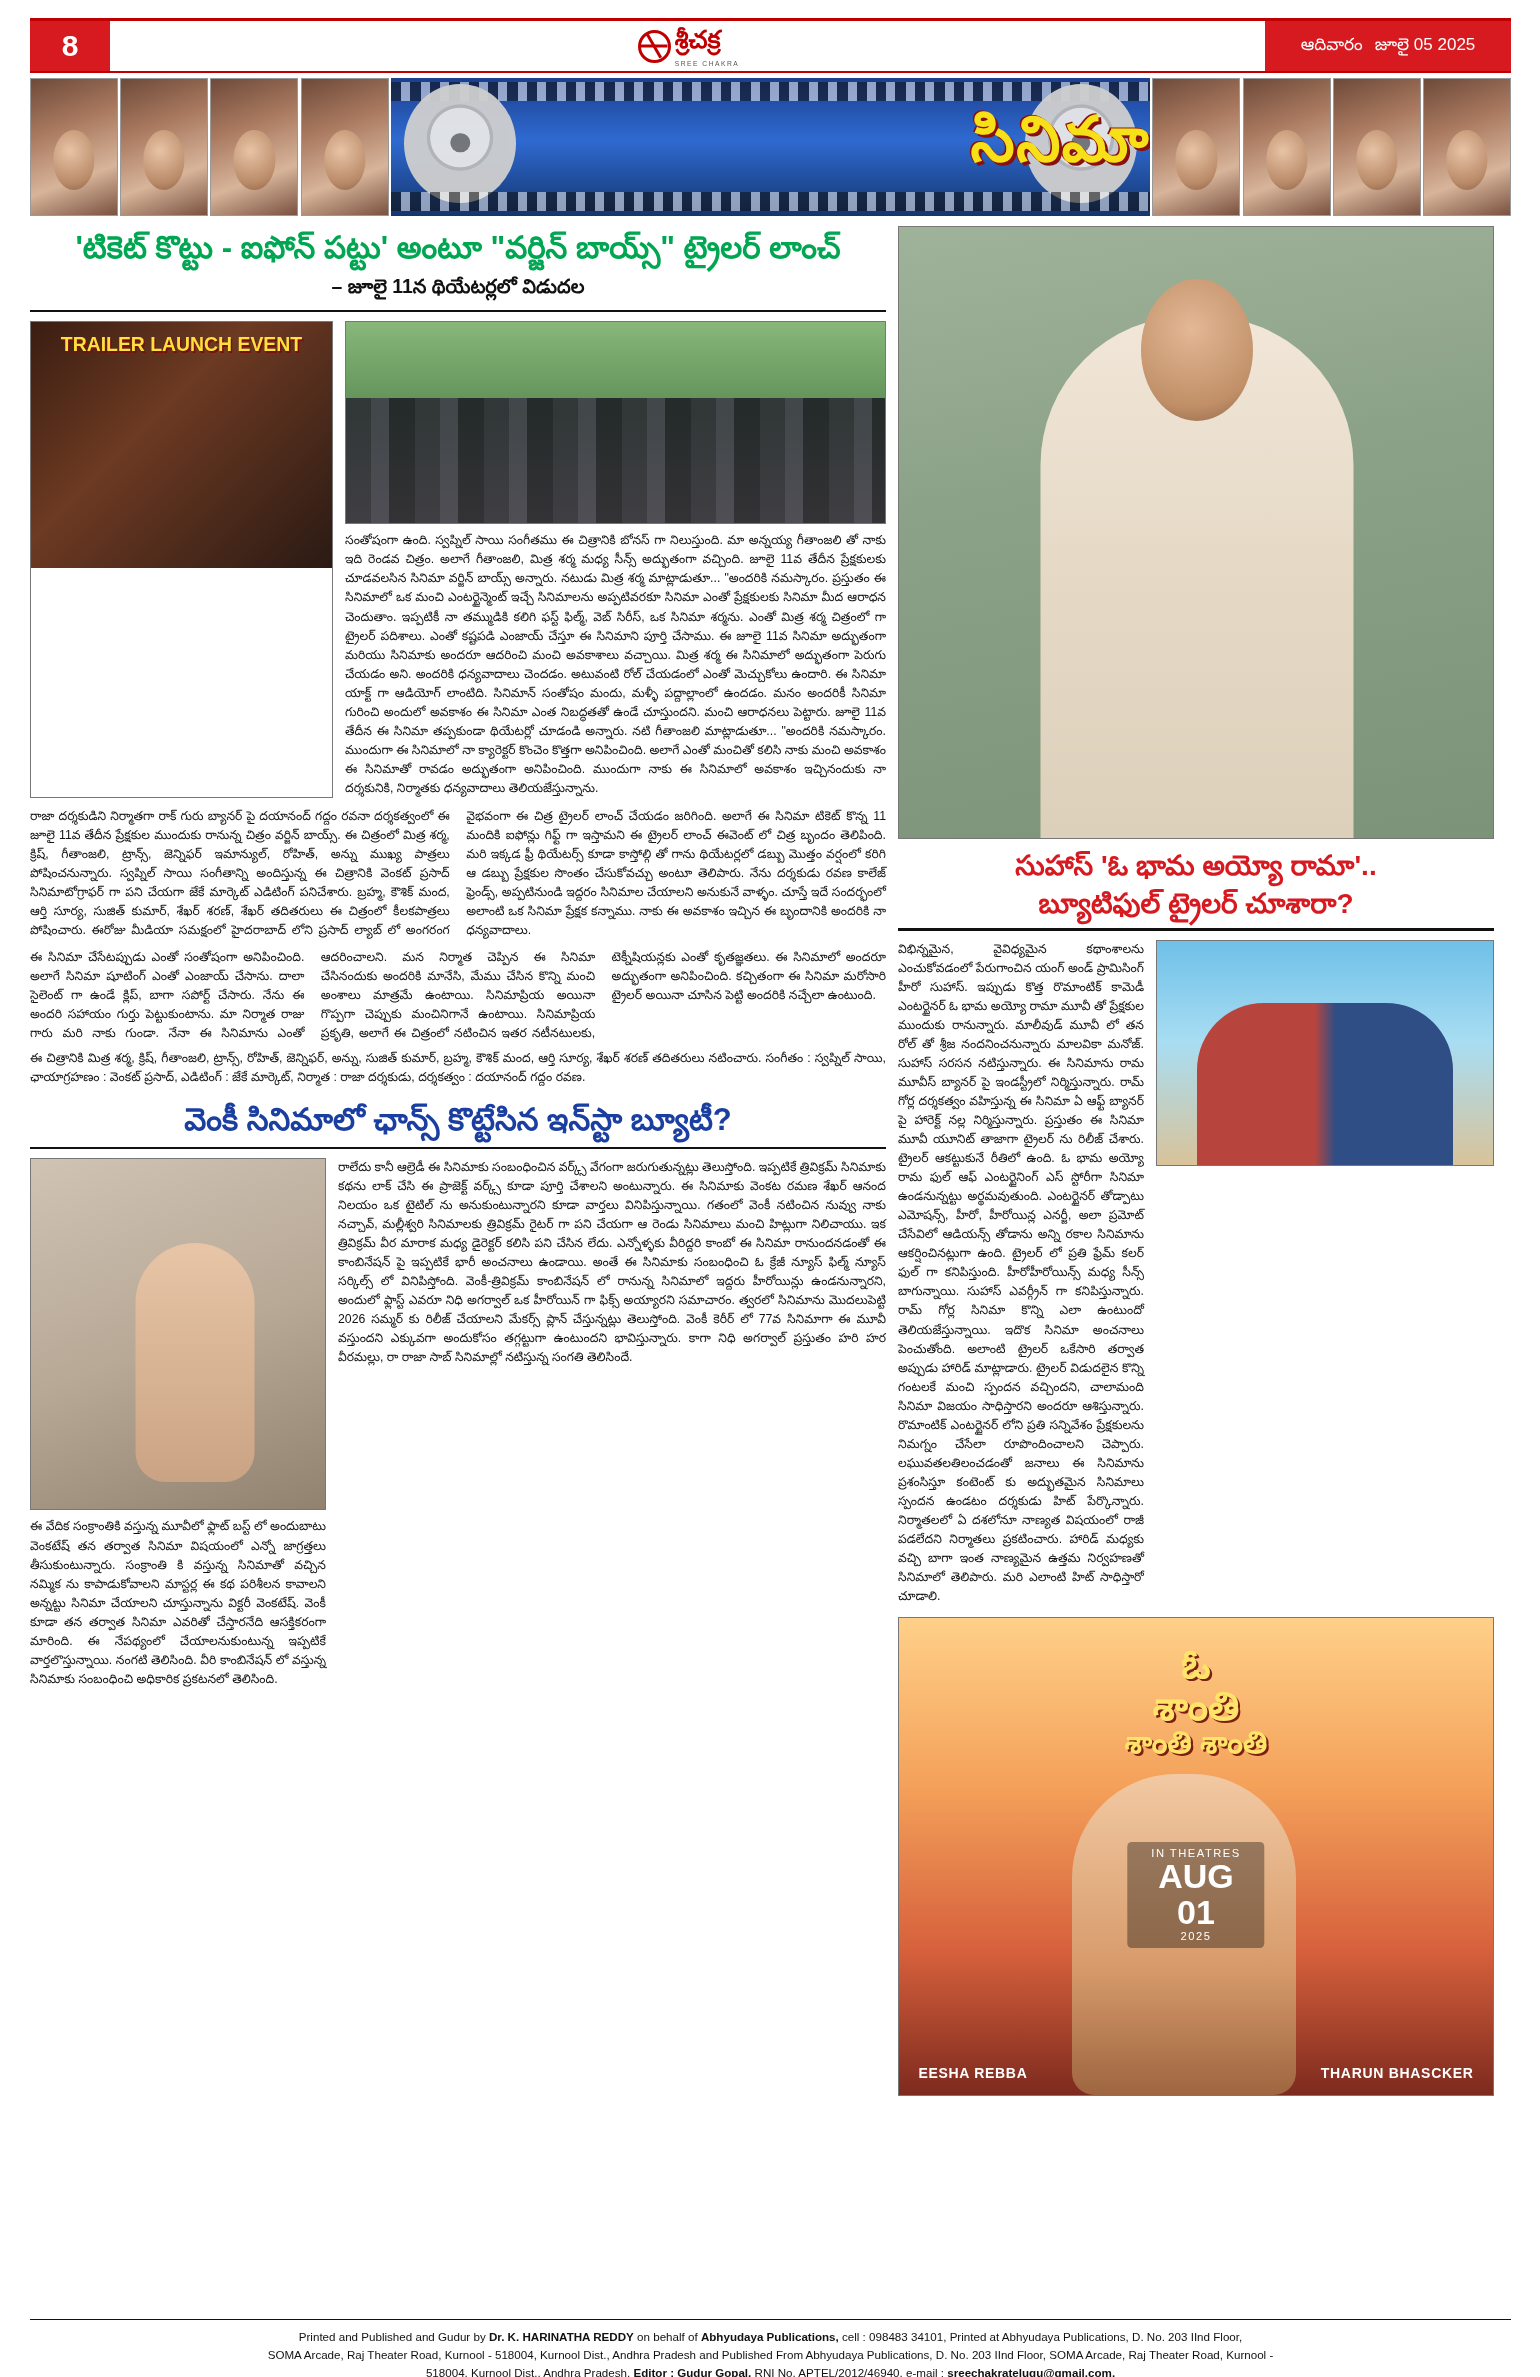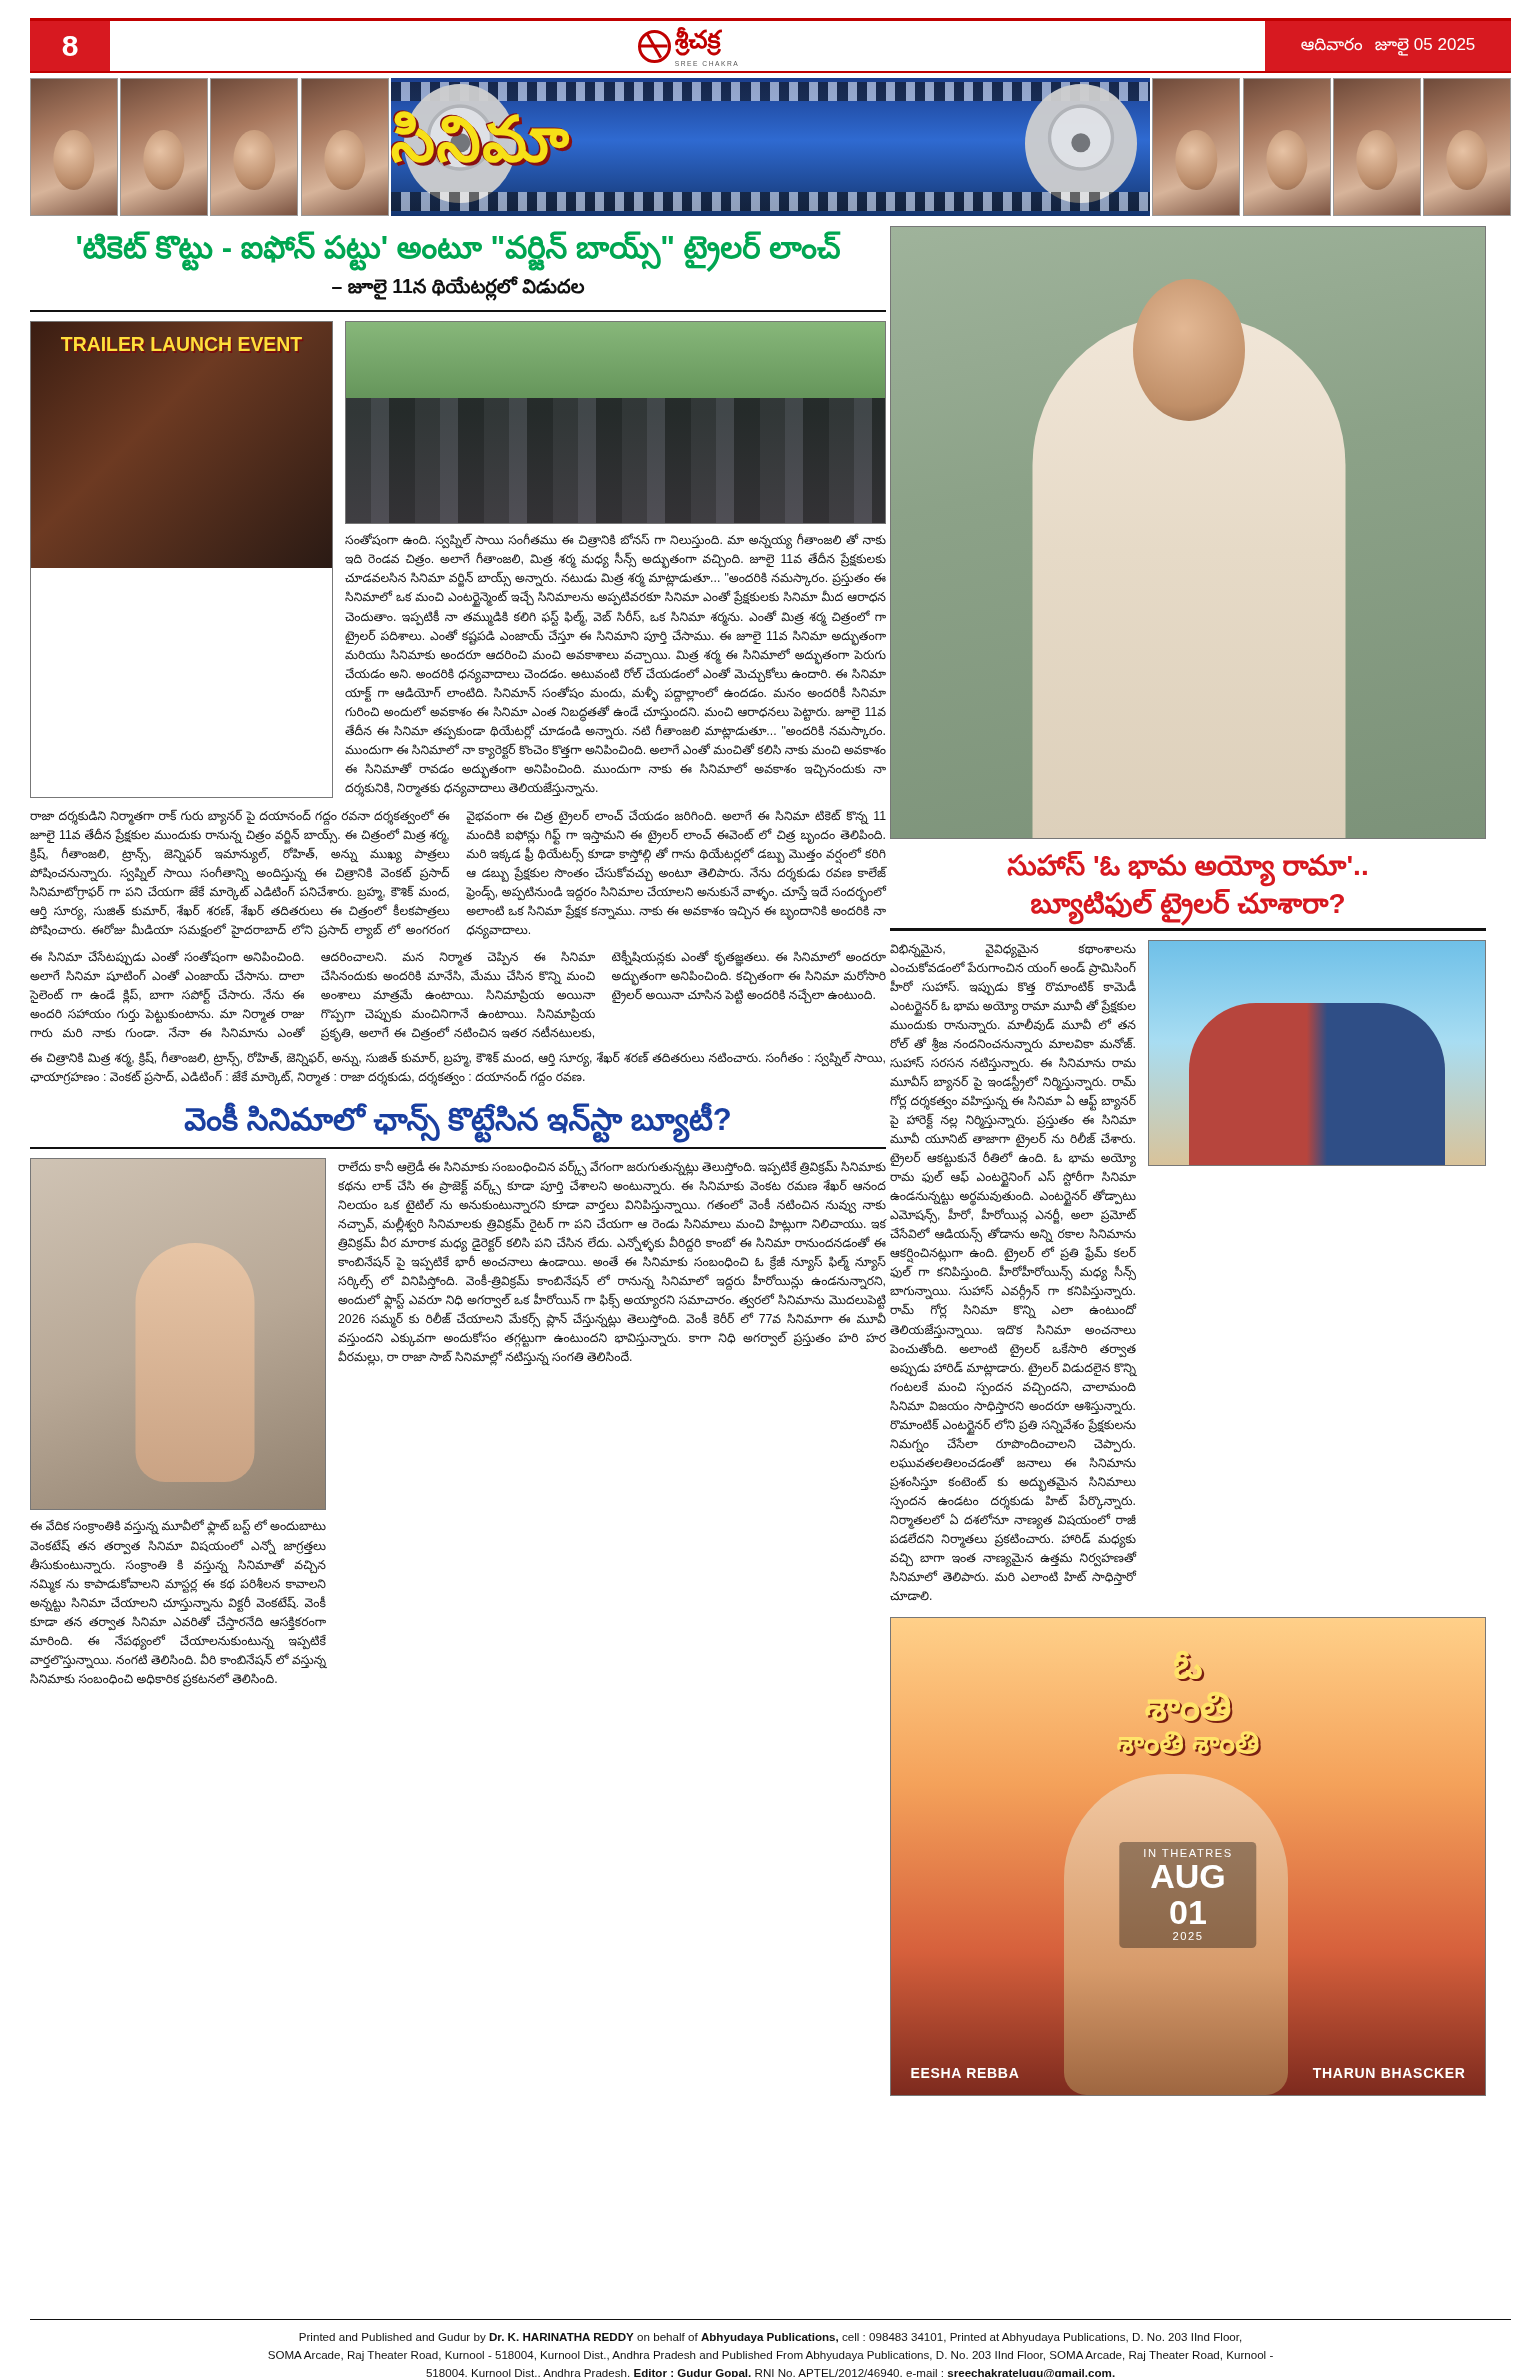--- a/index.html
+++ b/index.html
@@ -97,21 +97,21 @@
     border: 0.7px solid #999;
     position: relative;
     overflow: hidden;
   }
   .banner-center {
     flex: 1;
     position: relative;
     background: linear-gradient(180deg,#1b3f8f 0%, #2f6ad1 45%, #14356f 100%);
     display: flex;
     align-items: center;
-    justify-content: flex-start;
+    justify-content: flex-end;
     overflow: hidden;
   }
   .reel {
     position: absolute; top: 6px; width: 112px; height: 119px;
     background: radial-gradient(circle at 50% 45%, #e8e8e8 0 34%, #b9b9b9 35% 38%, #cfcfcf 39% 100%);
     border-radius: 50%;
     opacity: .95;
   }
   .reel.left { left: 13.4px; }
   .reel.right { right: 13.4px; }
@@ -145,21 +145,21 @@
     content:""; position:absolute; left:50%; top:38%;
     width:48%; height:44%; border-radius:50%;
     background: radial-gradient(circle at 40% 35%, #e7c3a5, #b98a68 70%, #8a6047);
     transform: translateX(-50%);
   }
 
   
   .content {
     margin: 10.4px 30px 0 30px;
     display: flex;
-    gap: 4px;
+    gap: 12px;
   }
   .col-left  { width: 856px; }
   .col-right { width: 596px; }
 
   .headline {
     color: #00a651;
     font-size: 31px;
     font-weight: bold;
     line-height: 1.25;
     text-align: center;

